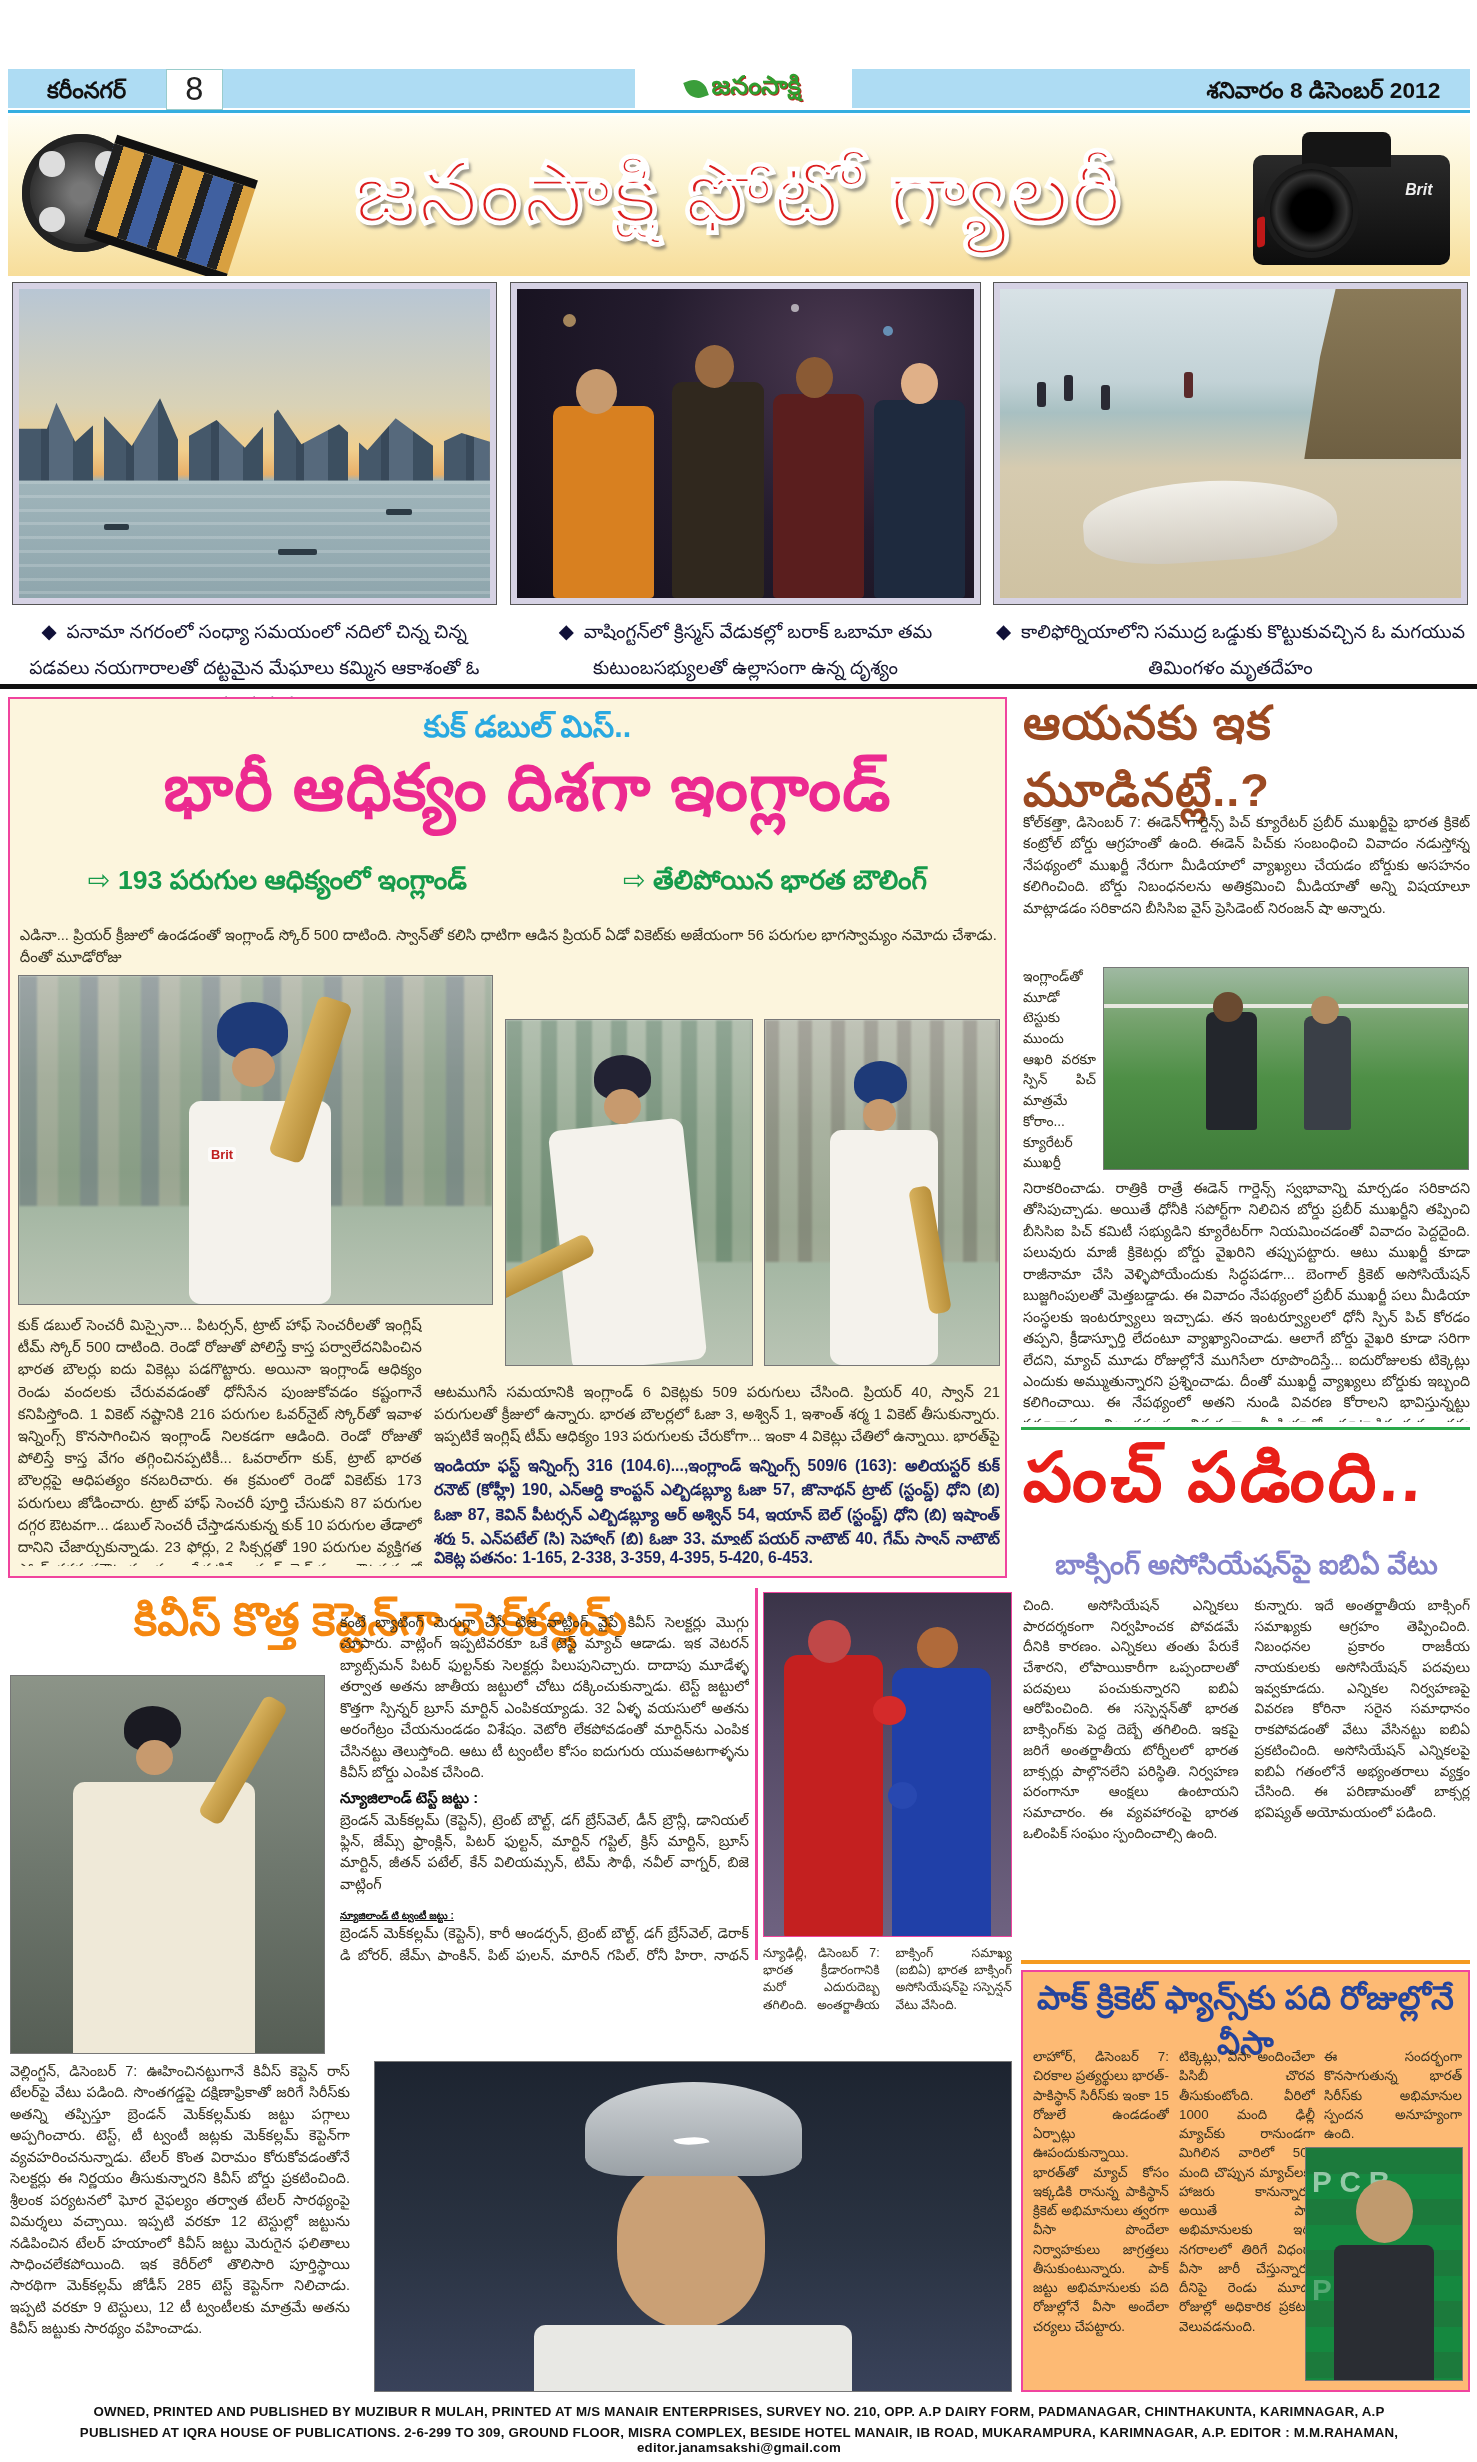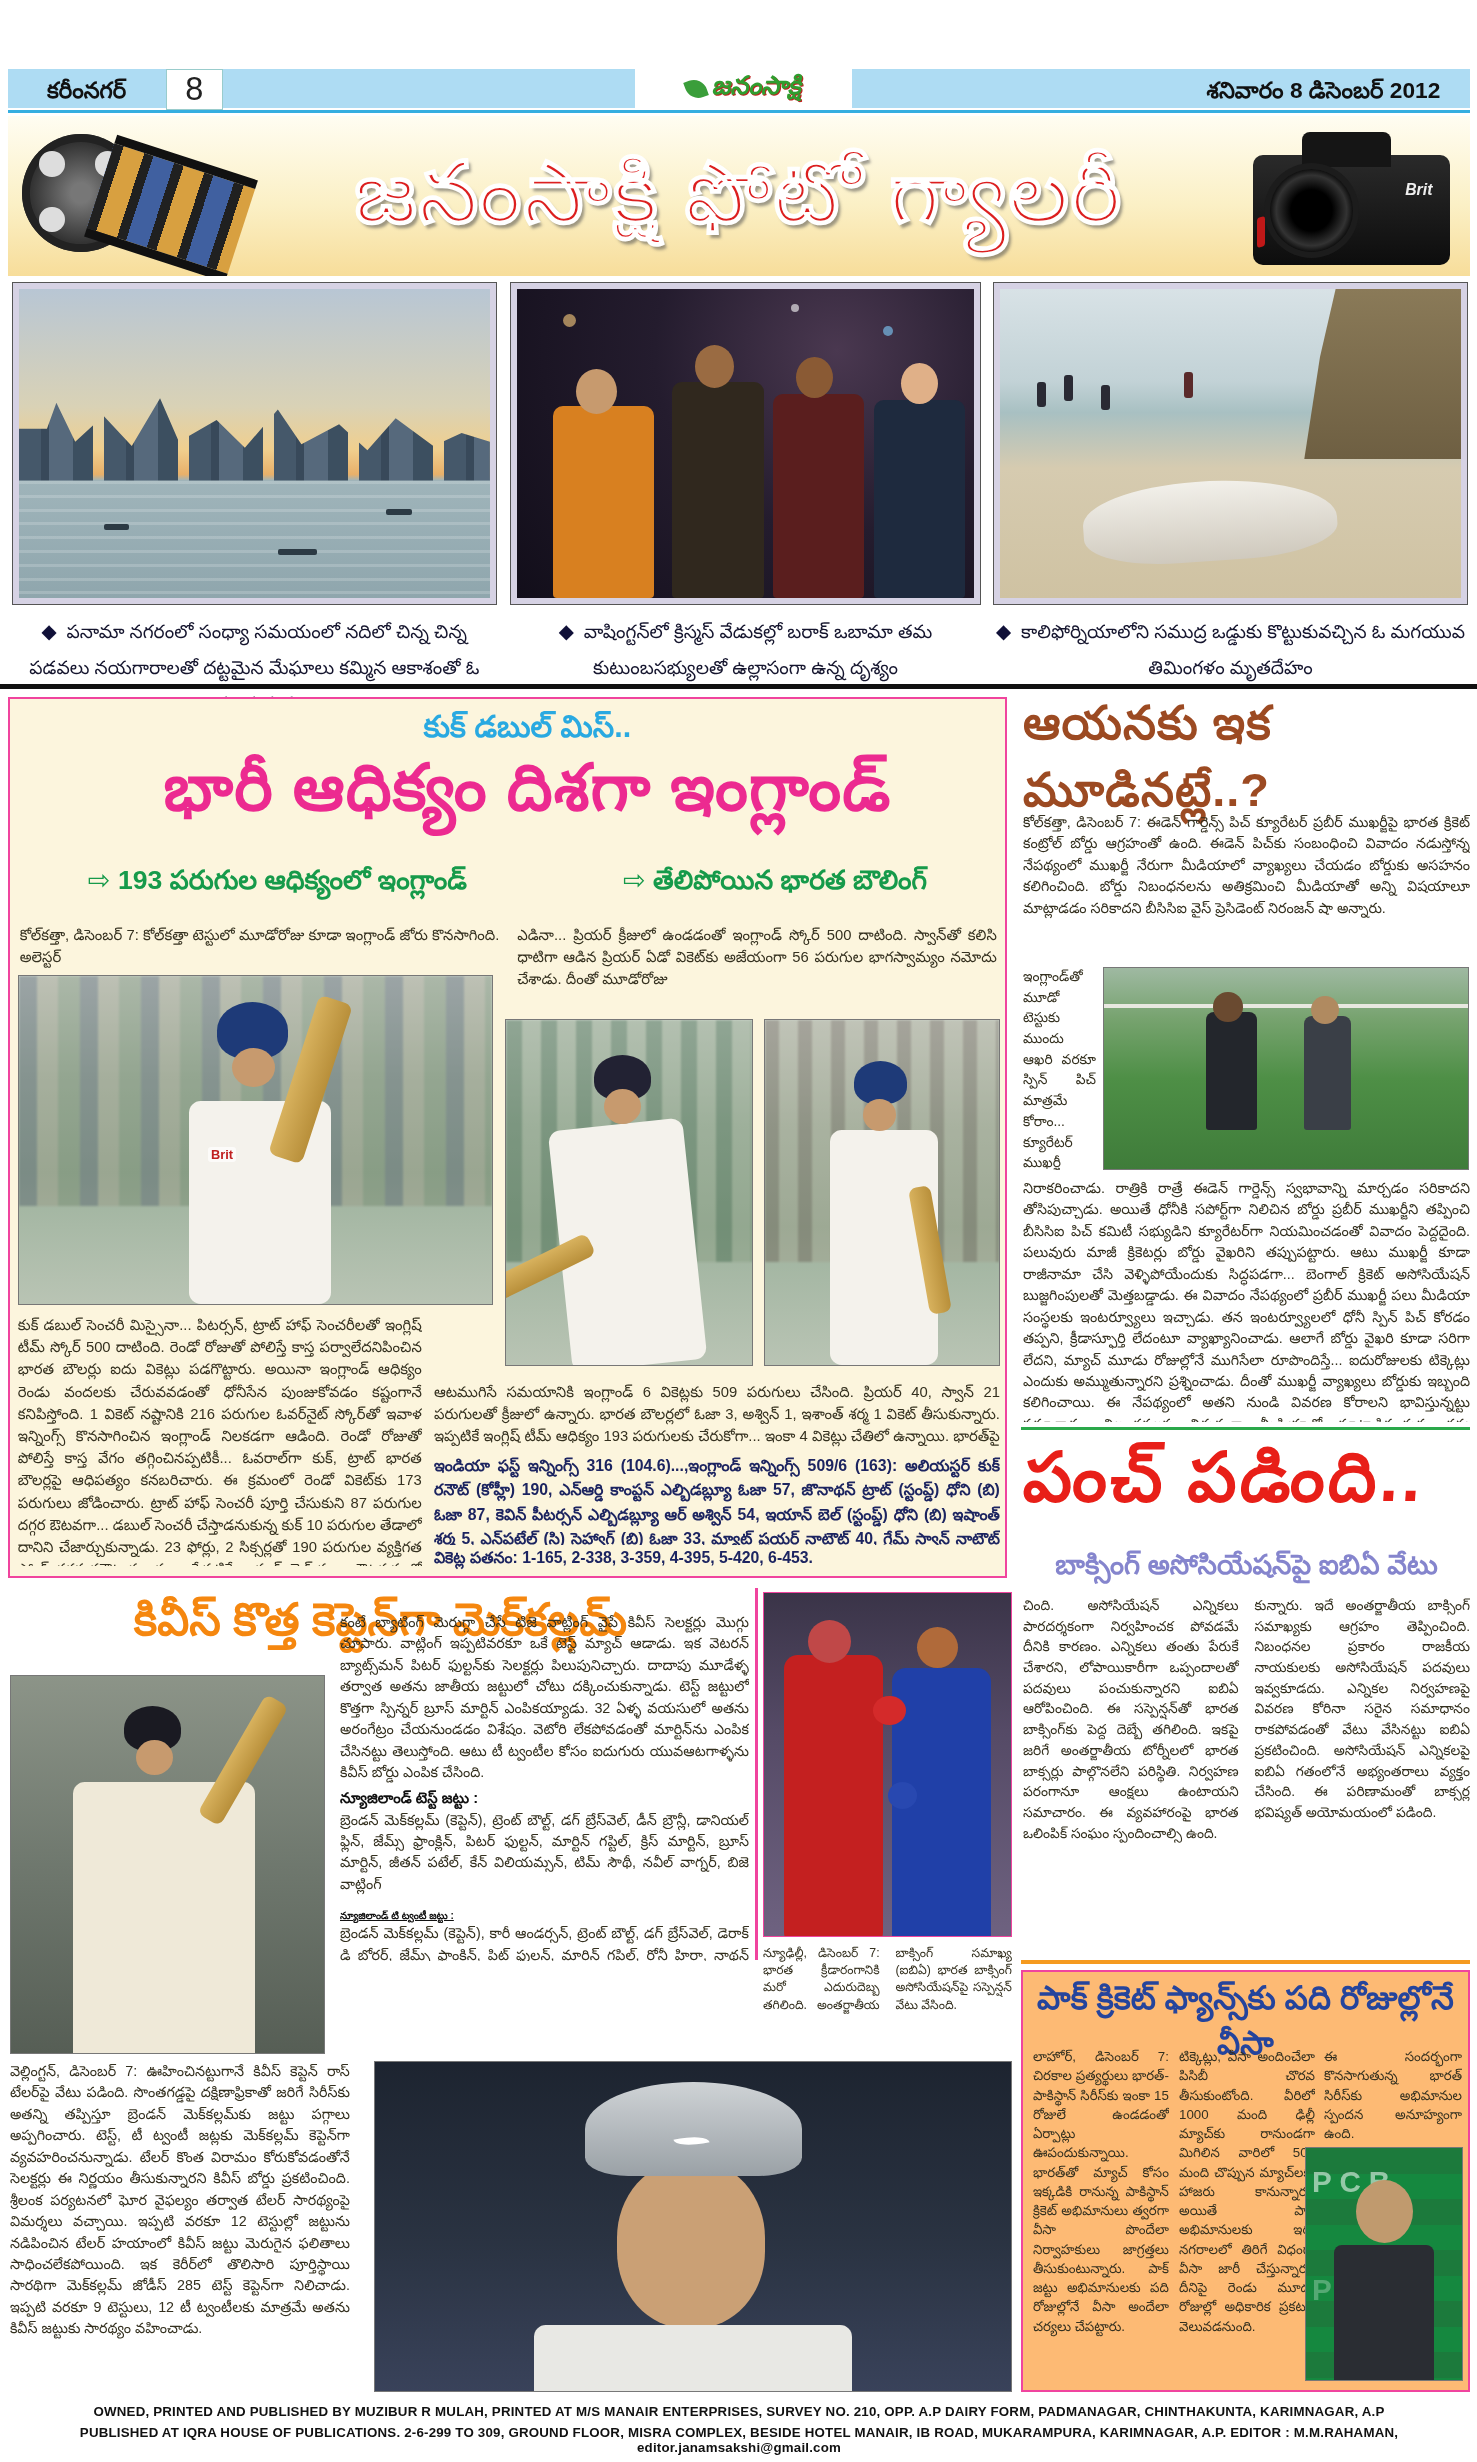--- a/index.html
+++ b/index.html
@@ -7,21 +7,21 @@
         font-family:"Liberation Sans","DejaVu Sans",sans-serif;overflow:hidden;}
   .abs{position:absolute;}
   
   #topbar{left:7.9px;top:69px;width:1462px;height:39px;background:#aedcf3;}
   #topbar-rule{left:7.9px;top:110px;width:1462px;height:3px;background:#35aee0;}
   .edition{left:39px;top:7.9px;font-size:22.7px;font-weight:bold;color:#111;}
   .pagenum-box{left:158px;top:0px;width:55px;height:39px;background:#fff;border:1px solid #9cc;
                display:flex;align-items:center;justify-content:center;font-size:32.5px;color:#222;}
   .logo-box{left:627px;top:-3.9px;width:217px;height:47px;background:#fff;display:flex;align-items:center;justify-content:center;gap:5.9px;}
   .logo-leaf{width:19.7px;height:19.7px;background:#3a9e3a;border-radius:0 70% 0 70%;transform:rotate(-20deg);}
-  .logo-text{font-size:25.6px;font-weight:bold;color:#2f9e2f;text-shadow:1px 1px 0 #c02020;font-style:italic;}
+  .logo-text{font-size:25.6px;font-weight:bold;color:#2f9e2f;text-shadow:1px 1px 0 #c02020;}
   .date-text{right:29.6px;top:7.9px;font-size:22.7px;font-weight:bold;color:#111;}
   #banner{left:7.9px;top:116px;width:1462px;height:160px;
           background:linear-gradient(180deg,#fffdf2 0%,#fbf0c6 55%,#f7dd9a 100%);overflow:hidden;}
   .banner-title{width:100%;text-align:center;top:27.6px;font-size:85px;font-weight:bold;color:#dc1f1f;
                 -webkit-text-stroke:2px #ffffff;text-shadow:3px 3.9px 3px rgba(80,80,80,.55);letter-spacing:2px;}
   .reel{left:13.8px;top:17.7px;width:118px;height:118px;border-radius:50%;background:radial-gradient(circle,#777 12%,#333 60%);box-shadow:inset 0 0 0 7.9px #222;}
   .reel-hole{width:25.6px;height:25.6px;border-radius:50%;background:#ddd;}
   .filmstrip{left:89px;top:39px;width:148px;height:89px;transform:rotate(18deg);background:
      repeating-linear-gradient(90deg,#202020 0 9.9px,#d8a040 9.9px 31.5px,#202020 31.5px 41px,#4060a0 41px 63px);
      border-top:9.9px solid #111;border-bottom:9.9px solid #111;}
@@ -188,21 +188,20 @@
   <div class="abs" id="gallery-rule"></div>
 
   <div class="abs" id="eng-box">
     <div class="abs eng-kicker">కుక్ డబుల్ మిస్..</div>
     <div class="abs eng-headline">భారీ ఆధిక్యం దిశగా ఇంగ్లాండ్</div>
     <div class="abs eng-subheads">
       <span class="eng-subhead"><span class="sub-arrow">⇨</span><span>193 పరుగుల ఆధిక్యంలో ఇంగ్లాండ్</span></span>
       <span class="eng-subhead"><span class="sub-arrow">⇨</span><span>తేలిపోయిన భారత బౌలింగ్</span></span>
     </div>
     <div class="abs eng-lead">
-      <div class="telugu-body">కోల్‌కత్తా, డిసెంబర్ 7: కోల్‌కత్తా టెస్టులో మూడోరోజు కూడా ఇంగ్లాండ్ జోరు కొనసాగింది. అలెస్టర్</div>
       <div class="telugu-body">ఎడినా... ప్రియర్ క్రీజులో ఉండడంతో ఇంగ్లాండ్ స్కోర్ 500 దాటింది. స్వాన్‌తో కలిసి ధాటిగా ఆడిన ప్రియర్ ఏడో వికెట్‌కు అజేయంగా 56 పరుగుల భాగస్వామ్యం నమోదు చేశాడు. దీంతో మూడోరోజు</div>
     </div>
 
     <div class="abs pframe clip" style="left:7.9px;top:276px;width:475px;height:330px;">
       <div class="photo ph-cook">
         <div class="crowd-blur"></div>
         <div class="kit" style="left:36%;top:38%;width:30%;height:62%;"></div>
         <div class="helmet" style="left:42%;top:8%;width:71px;height:57px;"></div>
         <span class="head" style="left:45%;top:22%;width:43px;height:39px;"></span>
         <div class="bat" style="left:58%;top:6%;width:35px;height:167px;transform:rotate(18deg);"></div>

